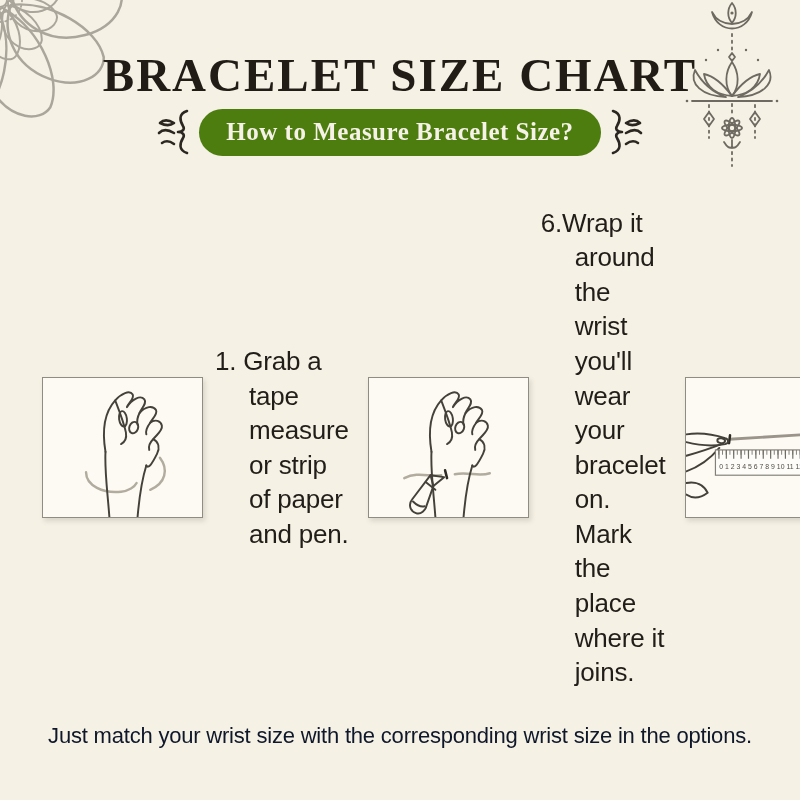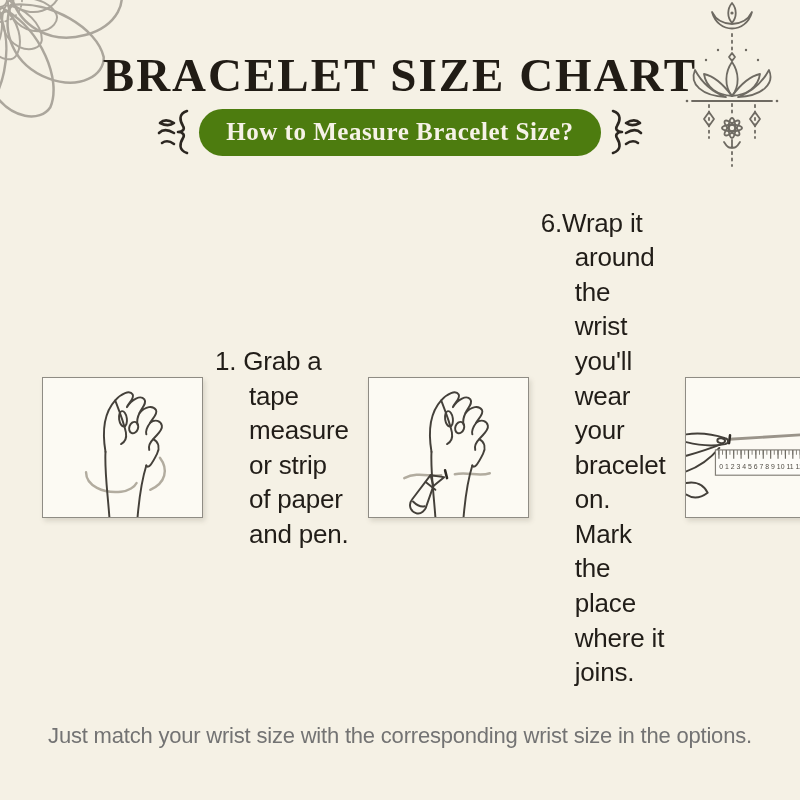--- a/index.html
+++ b/index.html
@@ -32,21 +32,21 @@
     background:#fcfaf3;border:1px solid #8f8c84;
     box-shadow:2px 3px 5px rgba(90,82,65,.18);
   }
   .figure svg{display:block;width:100%;height:100%;}
   .step-label{
     margin:0 0 0 12px;font-size:26px;line-height:1.33;
     padding-left:34px;text-indent:-34px;letter-spacing:-.2px;color:#211d18;
   }
   .footer{
     margin-top:33px;text-align:center;
-    font-size:22px;letter-spacing:-.2px;color:#737373;
+    font-size:22px;letter-spacing:-.2px;color:#0f172a;
   }
   .sketch{stroke:#44403a;stroke-width:2;fill:none;stroke-linecap:round;stroke-linejoin:round;}
   .tape{stroke:#b2ac9f;stroke-width:2.5;fill:none;stroke-linecap:round;}
   .mark{stroke:#2e2a24;stroke-width:2.6;fill:none;stroke-linecap:round;}
   .orn{stroke:#6e6a62;stroke-width:1.8;fill:none;stroke-linecap:round;stroke-linejoin:round;}
   .orn-fill{fill:#6e6a62;stroke:none;}
   .mand{stroke:#aba69c;fill:none;stroke-linecap:round;}
   .flourish{stroke:#2b2620;stroke-width:2.6;fill:none;stroke-linecap:round;stroke-linejoin:round;}
 </style>
 </head>

